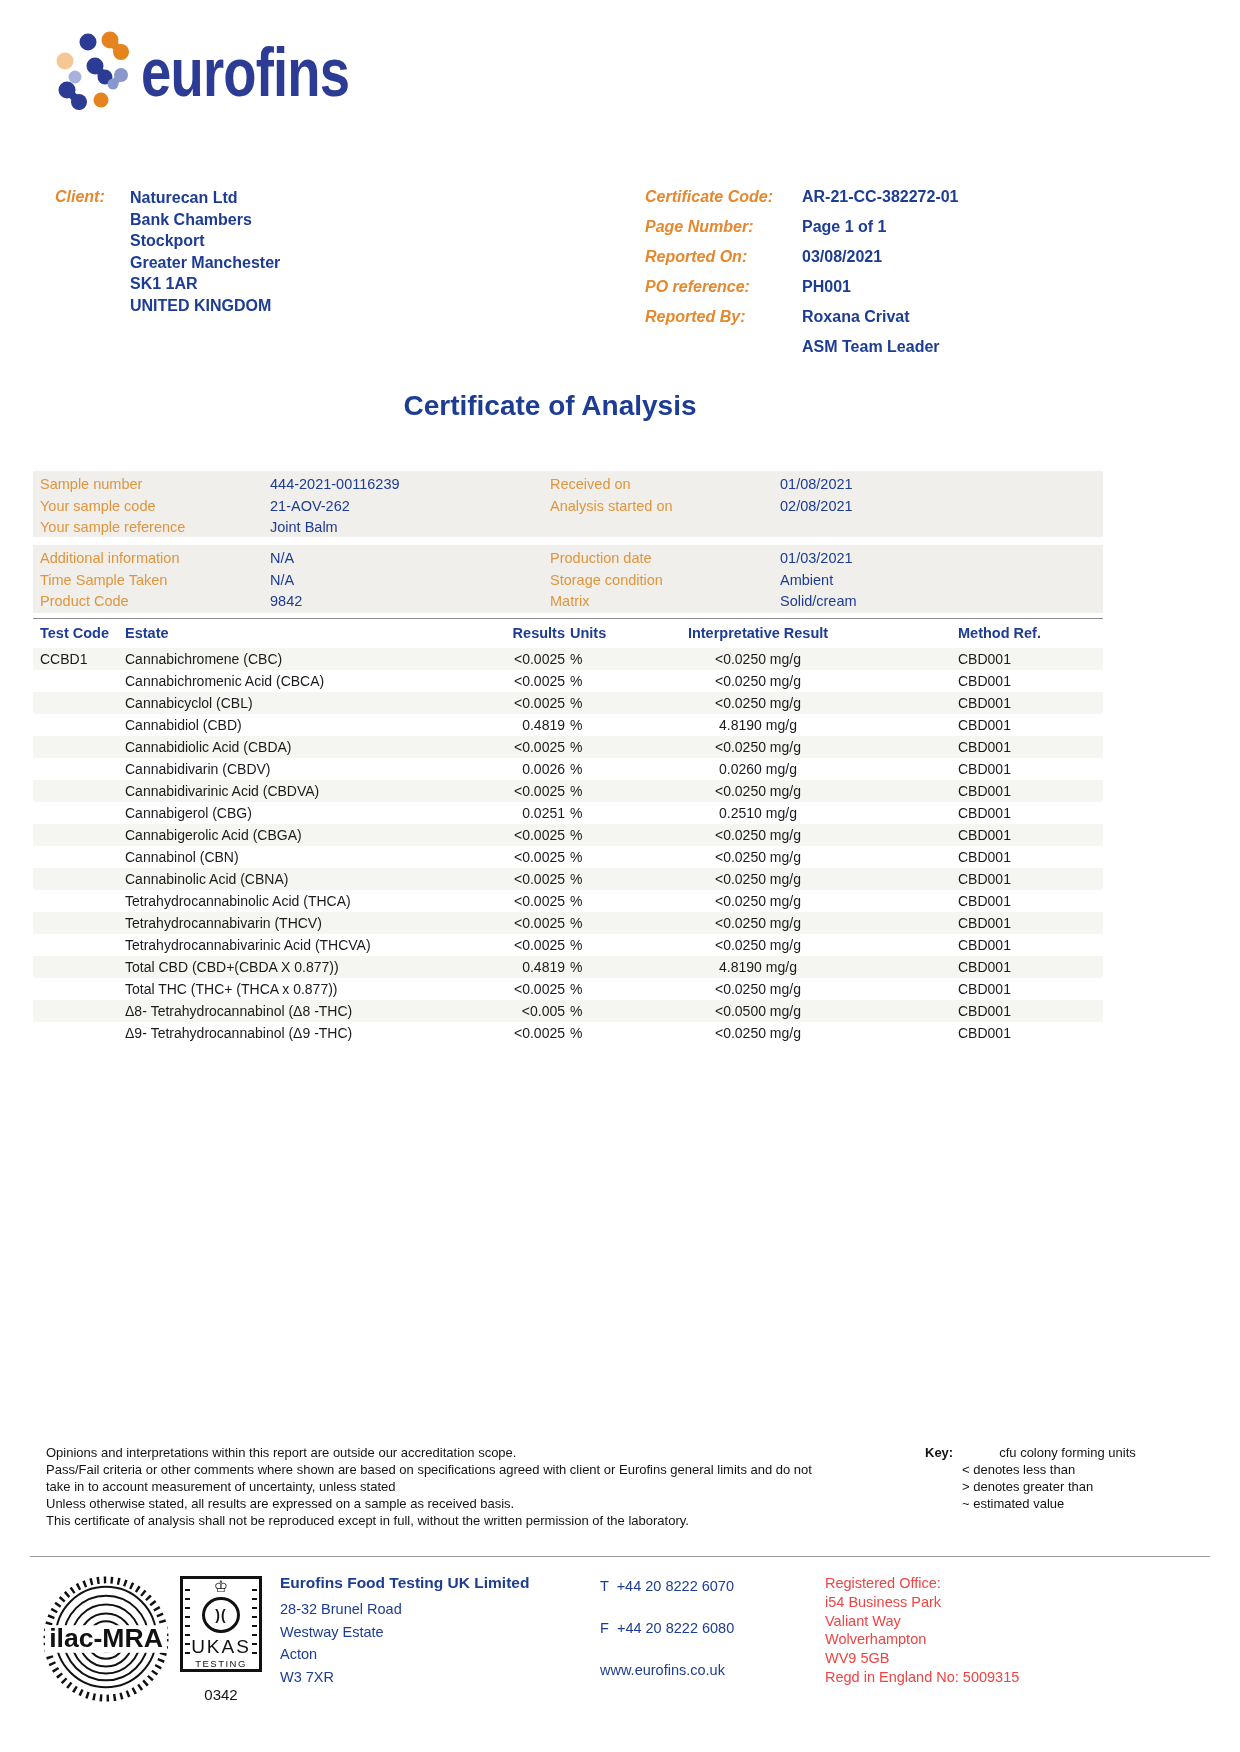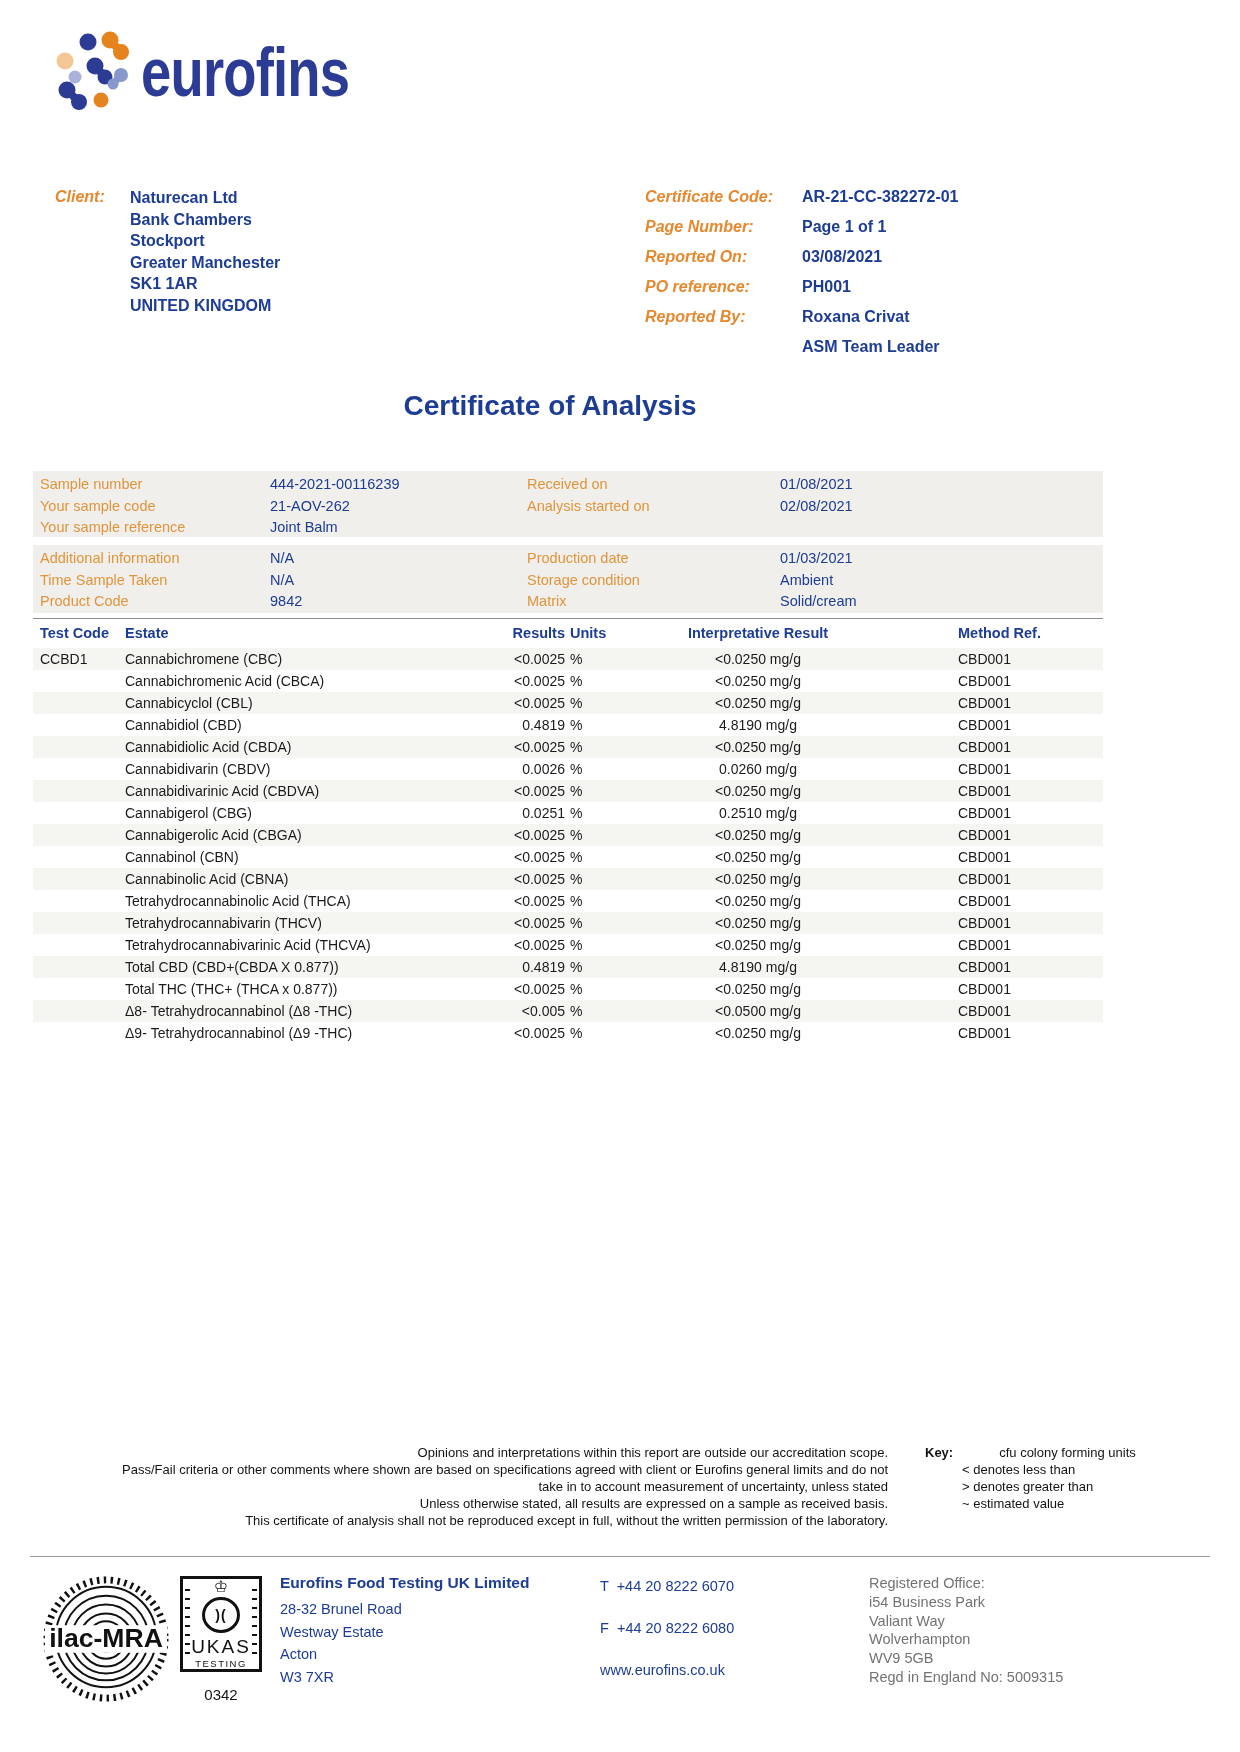--- a/index.html
+++ b/index.html
@@ -29,21 +29,21 @@
              font-size:28px;font-weight:bold;color:#1d3c94;}
 
   
   .sample-block{position:absolute;left:33px;width:1070px;background:#f0efeb;padding-top:5px;}
   .sample-block.b1{top:471px;height:61px;}
   .sample-block.b2{top:545px;height:63px;}
   .srow{position:relative;height:21.5px;}
   .srow span{position:absolute;font-size:14.5px;white-space:nowrap;}
   .s-label{left:7px;color:#e0953c;}
   .s-value{left:237px;color:#1d3c94;}
-  .s-label2{left:494px;color:#e0953c;}
+  .s-label2{left:517px;color:#e0953c;}
   .s-value2{left:747px;color:#1d3c94;}
 
   
   .thead{position:absolute;left:33px;top:618px;width:1070px;height:30px;
          border-top:1.5px solid #8c8c8c;border-bottom:1.5px solid #8c8c8c;}
   .thead span{position:absolute;top:6px;font-size:14.5px;font-weight:bold;color:#1d3c94;white-space:nowrap;}
   .h-test{left:7px;} .h-analyte{left:92px;}
   .h-results{left:440px;width:92px;text-align:right;}
   .h-units{left:537px;}
   .h-interp{left:600px;width:250px;text-align:center;}
@@ -54,21 +54,21 @@
   .trows .trow:nth-of-type(odd){background:#f5f5f2;}
   .trow span{position:absolute;top:3px;font-size:14px;white-space:nowrap;color:#1b1b1b;}
   .c-test{left:7px;color:#b9712e;}
   .c-analyte{left:92px;}
   .c-result{left:440px;width:92px;text-align:right;}
   .c-unit{left:537px;}
   .c-interp{left:600px;width:250px;text-align:center;}
   .c-method{left:925px;}
 
   
-  .disclaimer{position:absolute;left:38px;top:1444px;width:850px;text-align:right;}
+  .disclaimer{position:absolute;left:46px;top:1444px;width:850px;}
   .disclaimer .d-line{font-size:13px;line-height:17px;color:#141414;}
   .key{position:absolute;left:925px;top:1444px;font-size:13px;line-height:17px;color:#141414;}
   .key-first{display:flex;gap:40px;}
   .key-label{font-weight:bold;margin-right:6px;}
   .key-items .key-item{margin-left:37px;}
 
   .footer-divider{position:absolute;left:30px;top:1556px;width:1180px;border-top:1.5px solid #9a9a9a;}
 
   
   .ilac{position:absolute;left:42px;top:1572px;}
@@ -85,21 +85,21 @@
   .ukas-sub{font-size:9.5px;letter-spacing:1.5px;color:#111;}
   .ukas-number{position:absolute;left:180px;top:1686px;width:82px;text-align:center;font-size:15px;color:#141414;}
 
   .company{position:absolute;left:280px;top:1574px;color:#1d3c94;}
   .company-name{font-size:15.5px;font-weight:bold;margin-bottom:6px;}
   .company .addr-line{font-size:14.5px;line-height:22.5px;}
 
   .contact{position:absolute;left:600px;top:1578px;color:#1d3c94;font-size:14.5px;}
   .contact div{white-space:pre;margin-bottom:26px;}
 
-  .registered{position:absolute;left:825px;top:1574px;color:#737373;margin-left:44px;}
+  .registered{position:absolute;left:825px;top:1574px;color:#ef4444;}
   .registered .addr-line{font-size:14.5px;line-height:18.8px;}
 </style>
 </head>
 <body>
 
 <div class="page">
 
   <div class="logo">
     <svg class="logo-icon" viewBox="0 0 76 84">
       <line x1="55" y1="10" x2="66" y2="22" stroke="#e5831f" stroke-width="8"></line>

